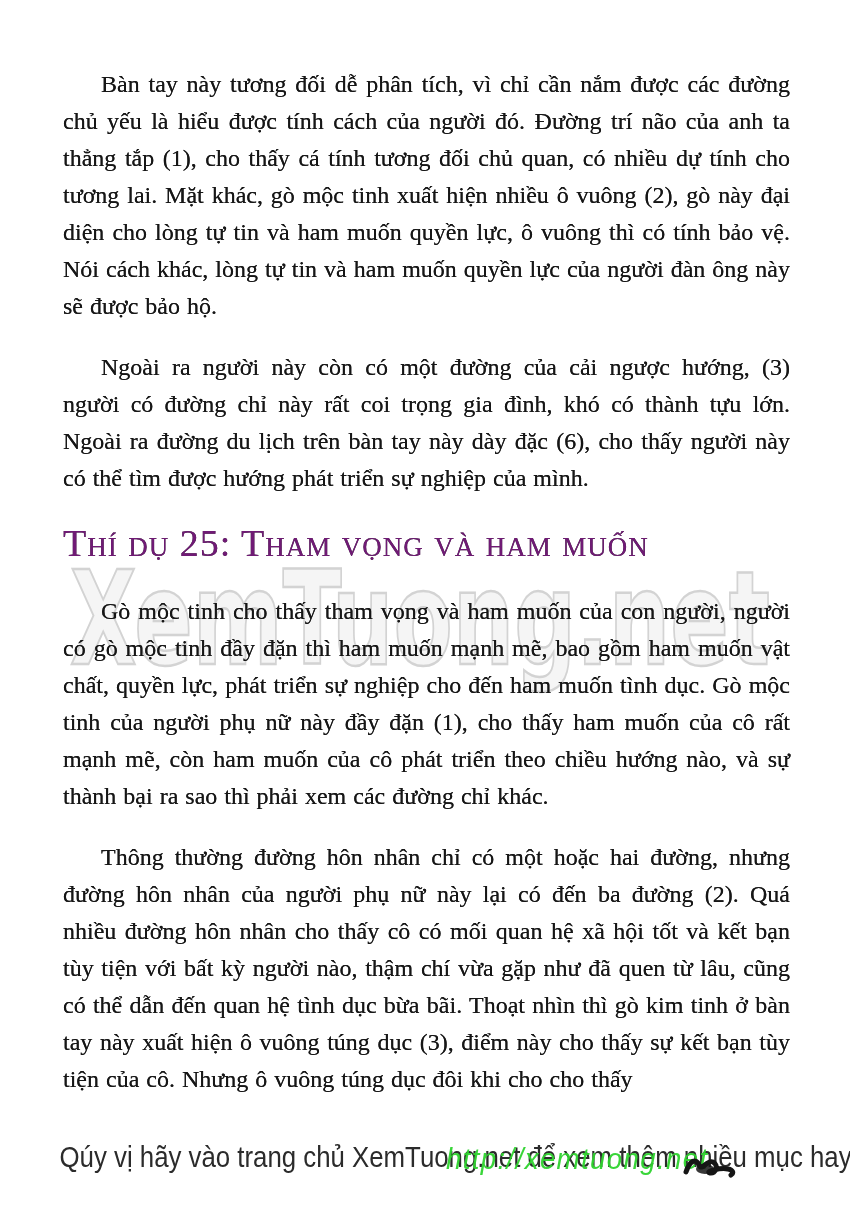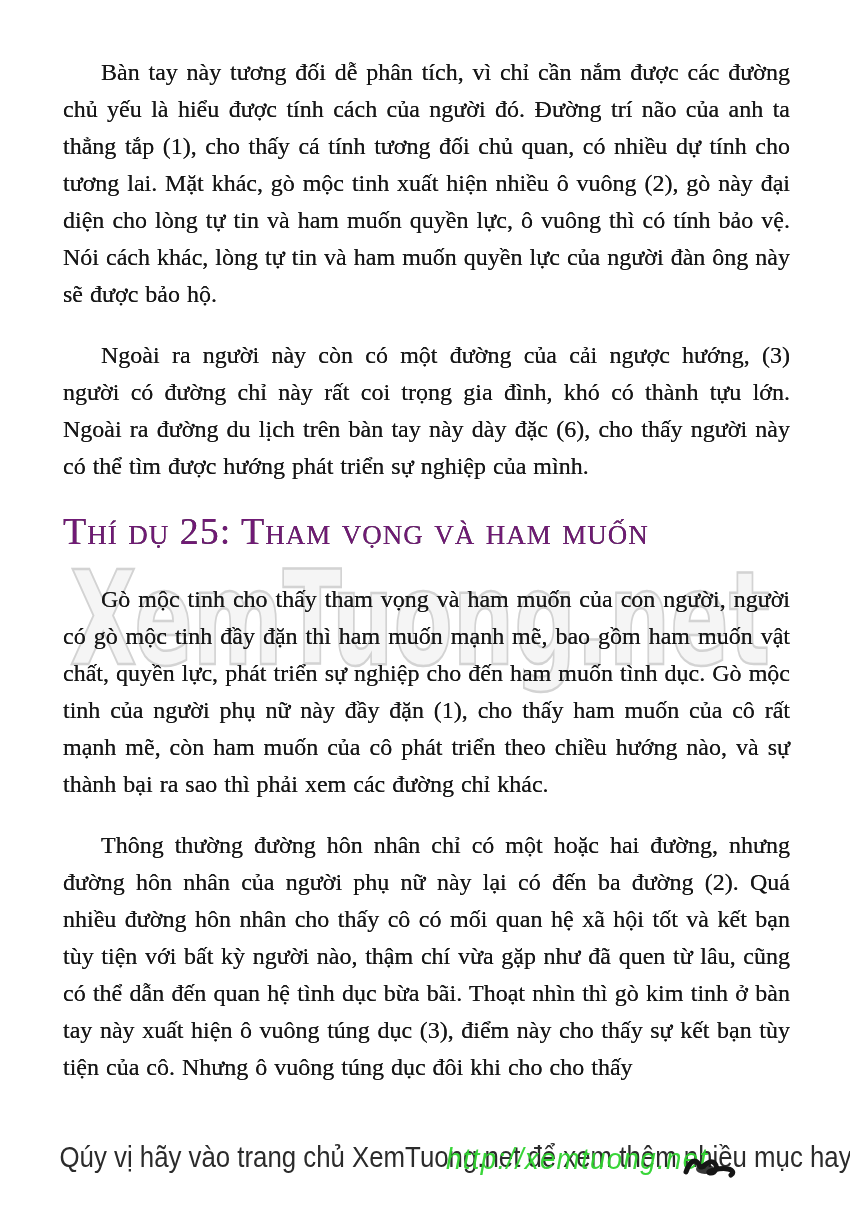--- a/index.html
+++ b/index.html
@@ -15,21 +15,21 @@
   .watermark-svg {
     position: absolute;
     left: 58px;
     top: 542px;
     z-index: 0;
   }
   
   .content {
     position: absolute;
     left: 63px;
-    top: 4px;
+    top: 16px;
     width: 727px;
     padding-top: 50px;
     z-index: 1;
     color: #161616;
   }
   p.body-para {
     margin: 0 0 24px 0;
     font-size: 24px;
     line-height: 37px;
     text-align: justify;

